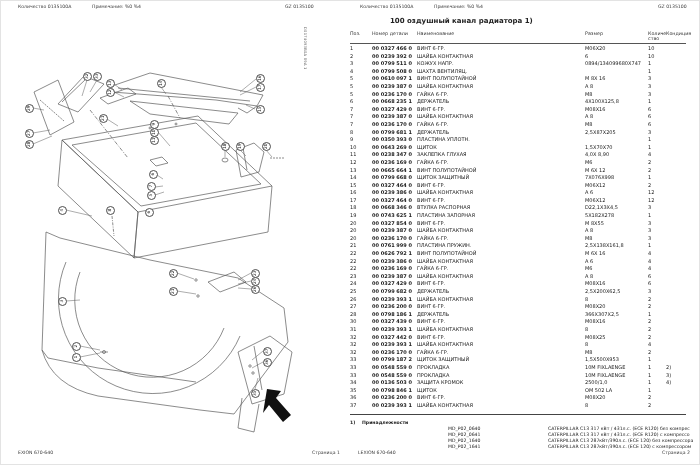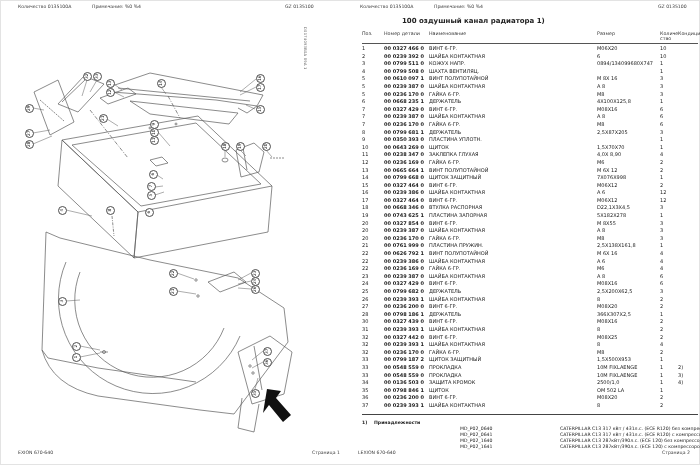--- a/index.html
+++ b/index.html
@@ -18,21 +18,21 @@
   #diagram svg { position:absolute; left:0; top:0; }
   .dwgnum { position:absolute; left:303px; top:27px; font-size:3.6px; color:#666;
             writing-mode:vertical-rl; letter-spacing:.3px; white-space:nowrap; }
   #balloons { position:absolute; left:0; top:0; width:350px; height:465px; }
   .balloon { position:absolute; width:9px; height:9px; margin-left:-4.5px; margin-top:-4.5px;
              border:0.7px solid #4d4d4d; border-radius:50%; background:#fff;
              display:flex; align-items:center; justify-content:center; }
   .balloon span { font-size:4.4px; color:#222; transform:rotate(-90deg); line-height:1; }
 
   
-  #list { position:absolute; left:360px; top:0; width:340px; height:465px; }
+  #list { position:absolute; left:348px; top:0; width:340px; height:465px; }
   .title { position:absolute; top:17px; left:42px; font-size:7px; font-weight:bold; white-space:nowrap; }
   .cols  { position:absolute; top:31px; left:2px; right:2px; display:flex; font-size:4.8px; color:#333; }
   .colrule { position:absolute; top:43px; left:2px; right:2px; border-top:0.6px solid #555; }
   .rows  { position:absolute; top:45px; left:2px; right:2px; }
   .t-row { display:flex; height:7.6px; line-height:7.6px; font-size:5px; white-space:nowrap; }
   .c-pos  { width:22px; flex:none; }
   .c-part { width:45px; flex:none; font-weight:bold; }
   .c-name { flex:1; overflow:hidden; }
   .c-size { width:63px; flex:none; }
   .c-qty  { width:18px; flex:none; }

